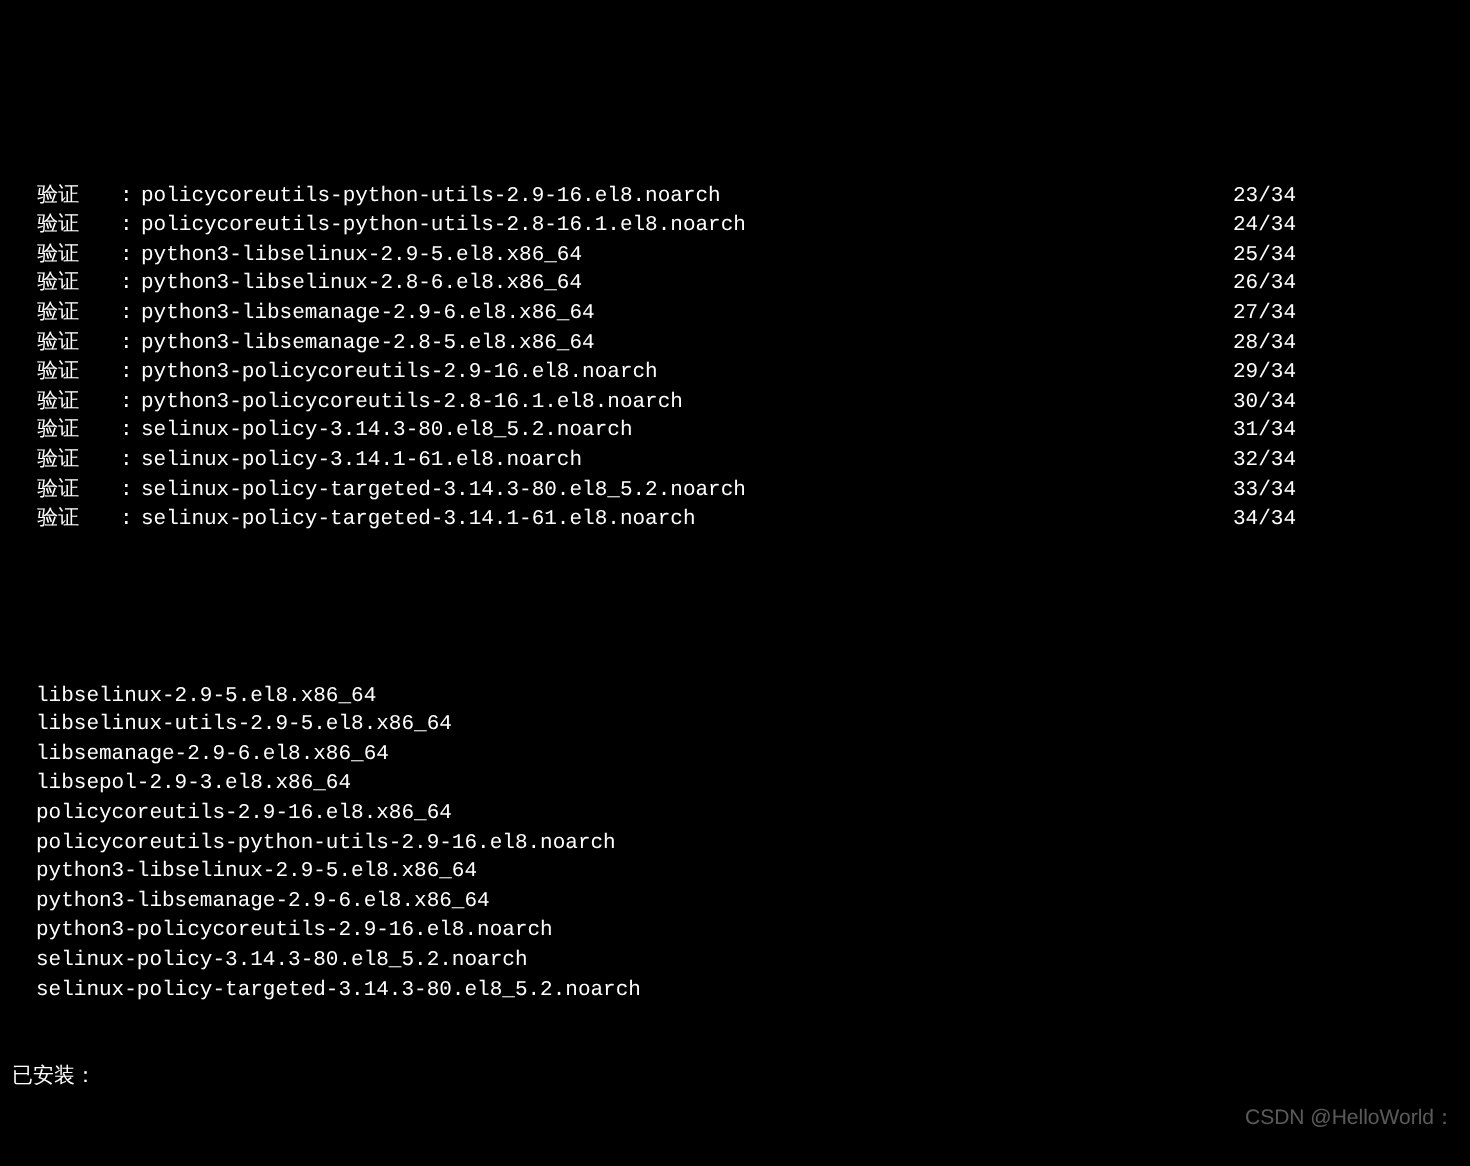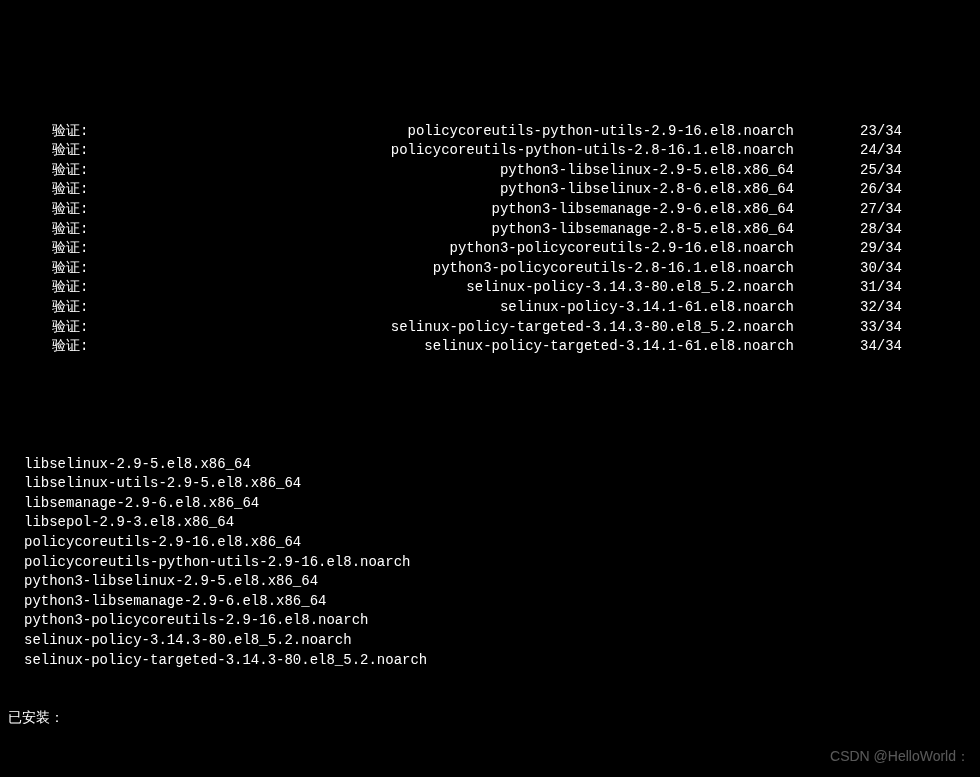--- a/index.html
+++ b/index.html
@@ -12,31 +12,30 @@
     width: 980px;
     height: 777px;
     overflow: hidden;
     white-space: pre;
   }
   .terminal {
     padding: 4px 8px;
   }
   .row {
     display: flex;
-    text-align: right;
   }
   .verify-label { width: 72px; }
   .verify-colon { width: 14px; }
   .verify-pkg { width: 700px; }
   .verify-count { width: 80px; margin-left: 28px; }
   .upgraded-item, .installed-item { padding-left: 16px; }
   .watermark {
     position: absolute;
     right: 10px;
-    bottom: 10px;
+    bottom: 22px;
     color: rgba(255,255,255,0.35);
     font-family: sans-serif;
     font-size: 14px;
   }
 </style>
 </head>
 <body>
 
 
 

